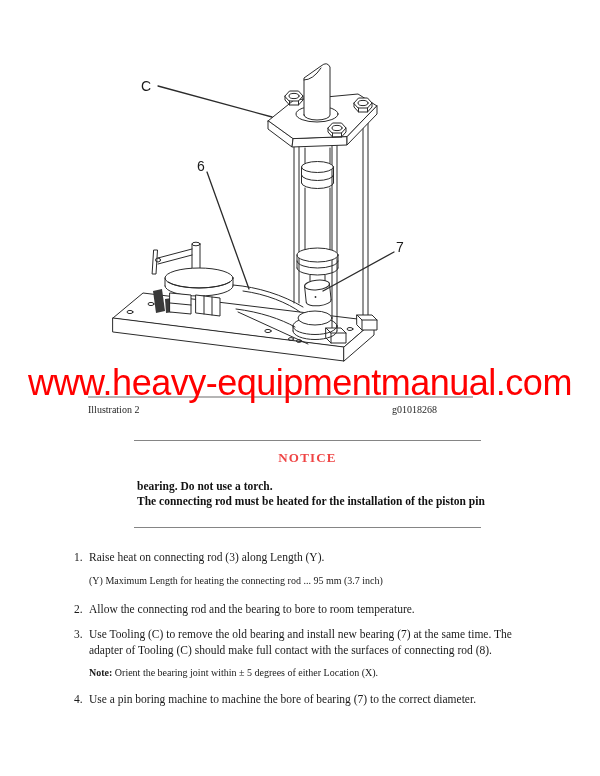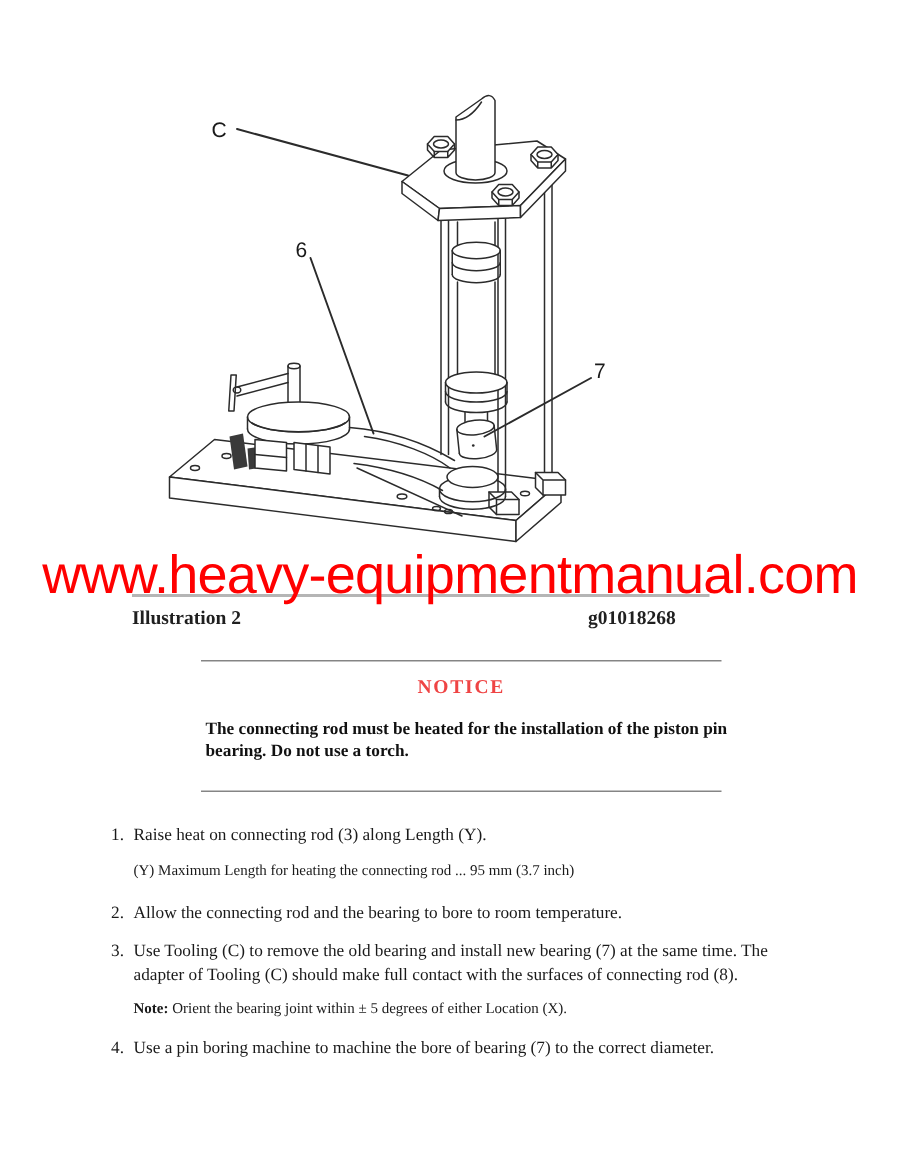--- a/index.html
+++ b/index.html
@@ -9,21 +9,21 @@
   }
   .illus { position:absolute; left:0; top:0; width:600px; height:370px; }
 
   .watermark {
     position:absolute; top:365px; left:0; width:600px; text-align:center;
     font-family:"Liberation Sans", sans-serif; font-size:36px; line-height:36px;
     white-space:nowrap; letter-spacing:-0.5px; z-index:3;
   }
   .rule-grey { position:absolute; left:88px; top:396px; width:385px; height:2px; background:#b5b5b5; z-index:2; }
 
-  .caption { position:absolute; font-size:13px; color:#1f1f1f; z-index:4;font-weight:bold; }
+  .caption { position:absolute; font-size:10px; color:#1f1f1f; z-index:4; }
   .caption-left  { left:88px;  top:404px; }
   .caption-right { left:392px; top:404px; }
 
   .notice-rule { position:absolute; left:134px; width:347px; height:1px; background:#858585; }
   .notice-rule-top { top:440px; }
   .notice-rule-bottom { top:527px; }
   .notice-title {
     position:absolute; left:134px; top:450px; width:347px; text-align:center;
     font-weight:bold; font-size:13px; letter-spacing:1.2px; color:#ef4444;
   }
@@ -170,22 +170,22 @@
   <div class="watermark" style="color: rgb(255, 0, 0);">www.heavy-equipmentmanual.com</div>
 
   <div class="rule-grey"></div>
 
   <div class="caption caption-left">Illustration 2</div>
   <div class="caption caption-right">g01018268</div>
 
   <div class="notice-rule notice-rule-top"></div>
   <div class="notice-title">NOTICE</div>
   <div class="notice-body">
+    <div>bearing. Do not use a torch.</div>
     <div>The connecting rod must be heated for the installation of the piston pin</div>
-    <div>bearing. Do not use a torch.</div>
   </div>
   <div class="notice-rule notice-rule-bottom"></div>
 
   <div class="step s1">
     <span class="num">1.</span>
     <span>Raise heat on connecting rod (3) along Length (Y).</span>
   </div>
 
   <div class="sub s1sub">(Y) Maximum Length for heating the connecting rod ... 95 mm (3.7 inch)</div>
 

